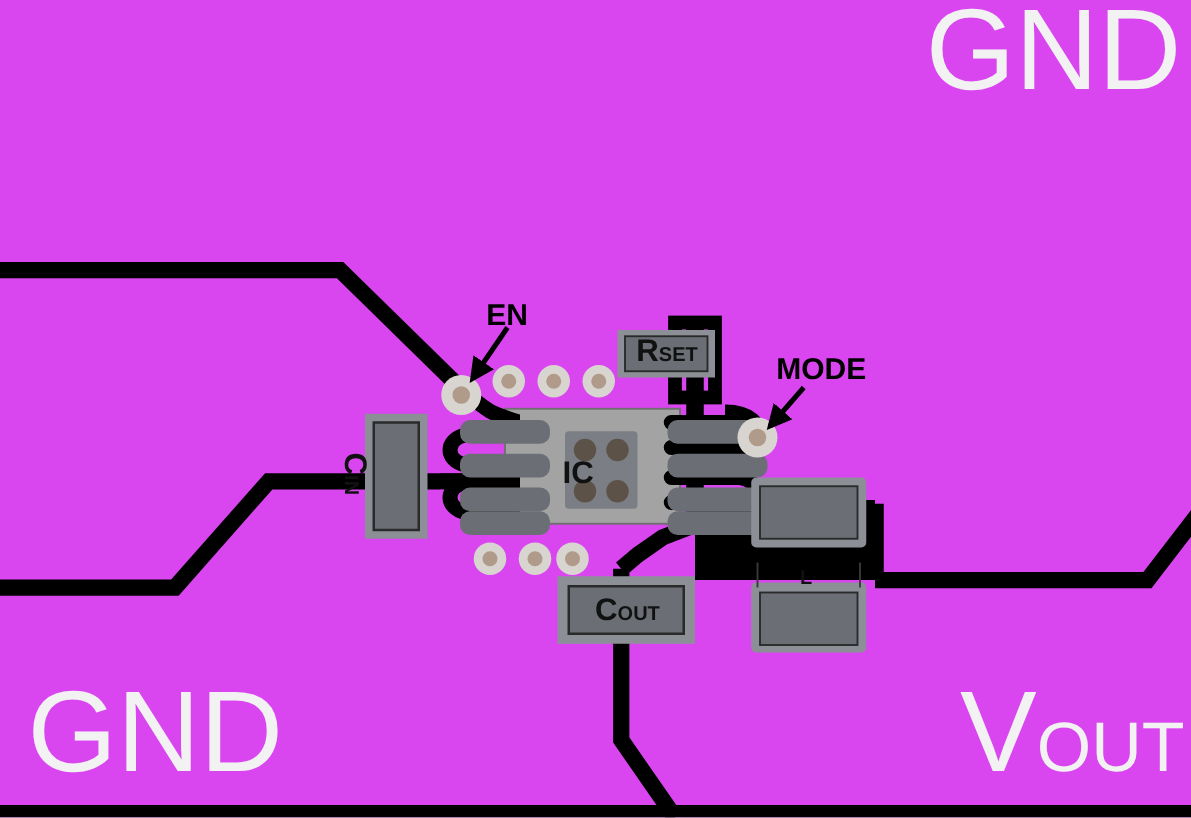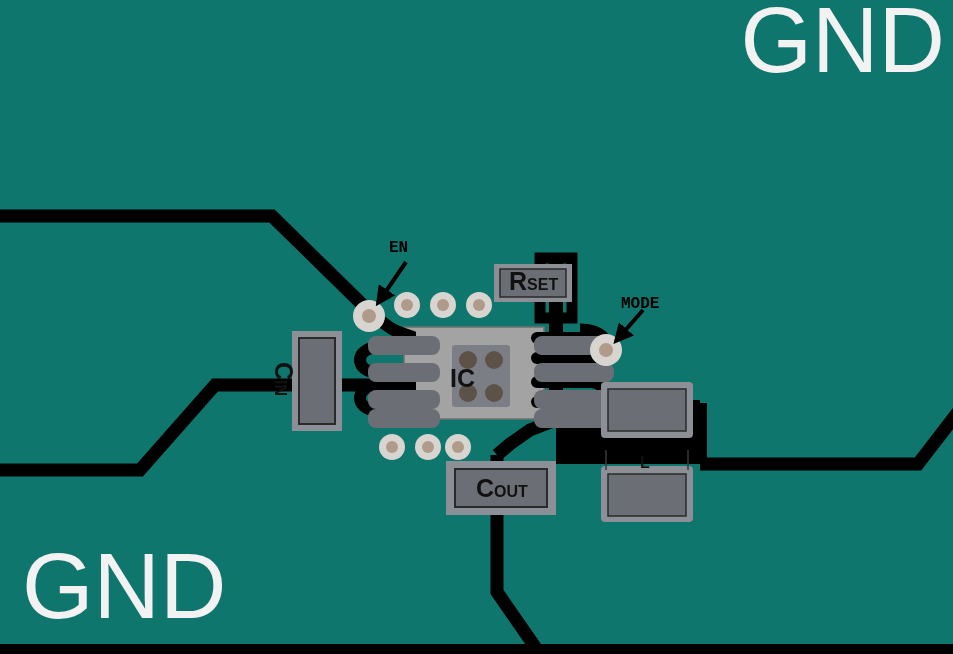--- a/index.html
+++ b/index.html
@@ -4,21 +4,21 @@
 <style>
   html, body {
     margin: 0;
     padding: 0;
     background: #ffffff;
   }
   #board {
     position: relative;
     width: 953px;
     height: 654px;
-    background: #0f766e;
+    background: #d946ef;
     overflow: hidden;
     font-family: "Liberation Sans", sans-serif;
   }
   #board svg.layer {
     position: absolute;
     left: 0;
     top: 0;
     width: 953px;
     height: 654px;
   }
@@ -58,28 +58,28 @@
   #ref-cin  {
     left: 296px; top: 362px;
     transform: rotate(90deg);
     transform-origin: left top;
   }
 
   
   .callout {
     position: absolute;
     color: #000000;
-    font-family: Liberation Mono, monospace;
+    font-family: Liberation Sans, sans-serif;
     font-weight: bold;
-    font-size: 16px;
+    font-size: 24px;
     white-space: nowrap;
     user-select: none;
   }
   #call-en   { left: 389px; top: 239px; }
-  #call-mode { left: 621px; top: 295px; }
+  #call-mode { left: 621px; top: 282px; }
 </style>
 </head>
 <body>
 
 <div id="board">
 
   <svg class="layer" viewBox="0 0 953 654">
 
     <g>
 
@@ -222,20 +222,23 @@
 
   <div class="netlabel" id="net-gnd-tr">
     <span class="big">GND</span>
   </div>
 
   <div class="netlabel" id="net-gnd-bl">
     <span class="big">GND</span>
   </div>
 
 
+  <div class="netlabel" id="net-vout">
+    <span class="big">V</span><span class="sub">OUT</span>
+  </div>
 
   <div class="refdes" id="ref-rset">
     <span class="b">R</span><span class="s">SET</span>
   </div>
 
   <div class="refdes" id="ref-cout">
     <span class="b">C</span><span class="s">OUT</span>
   </div>
 
   <div class="refdes" id="ref-cin">

